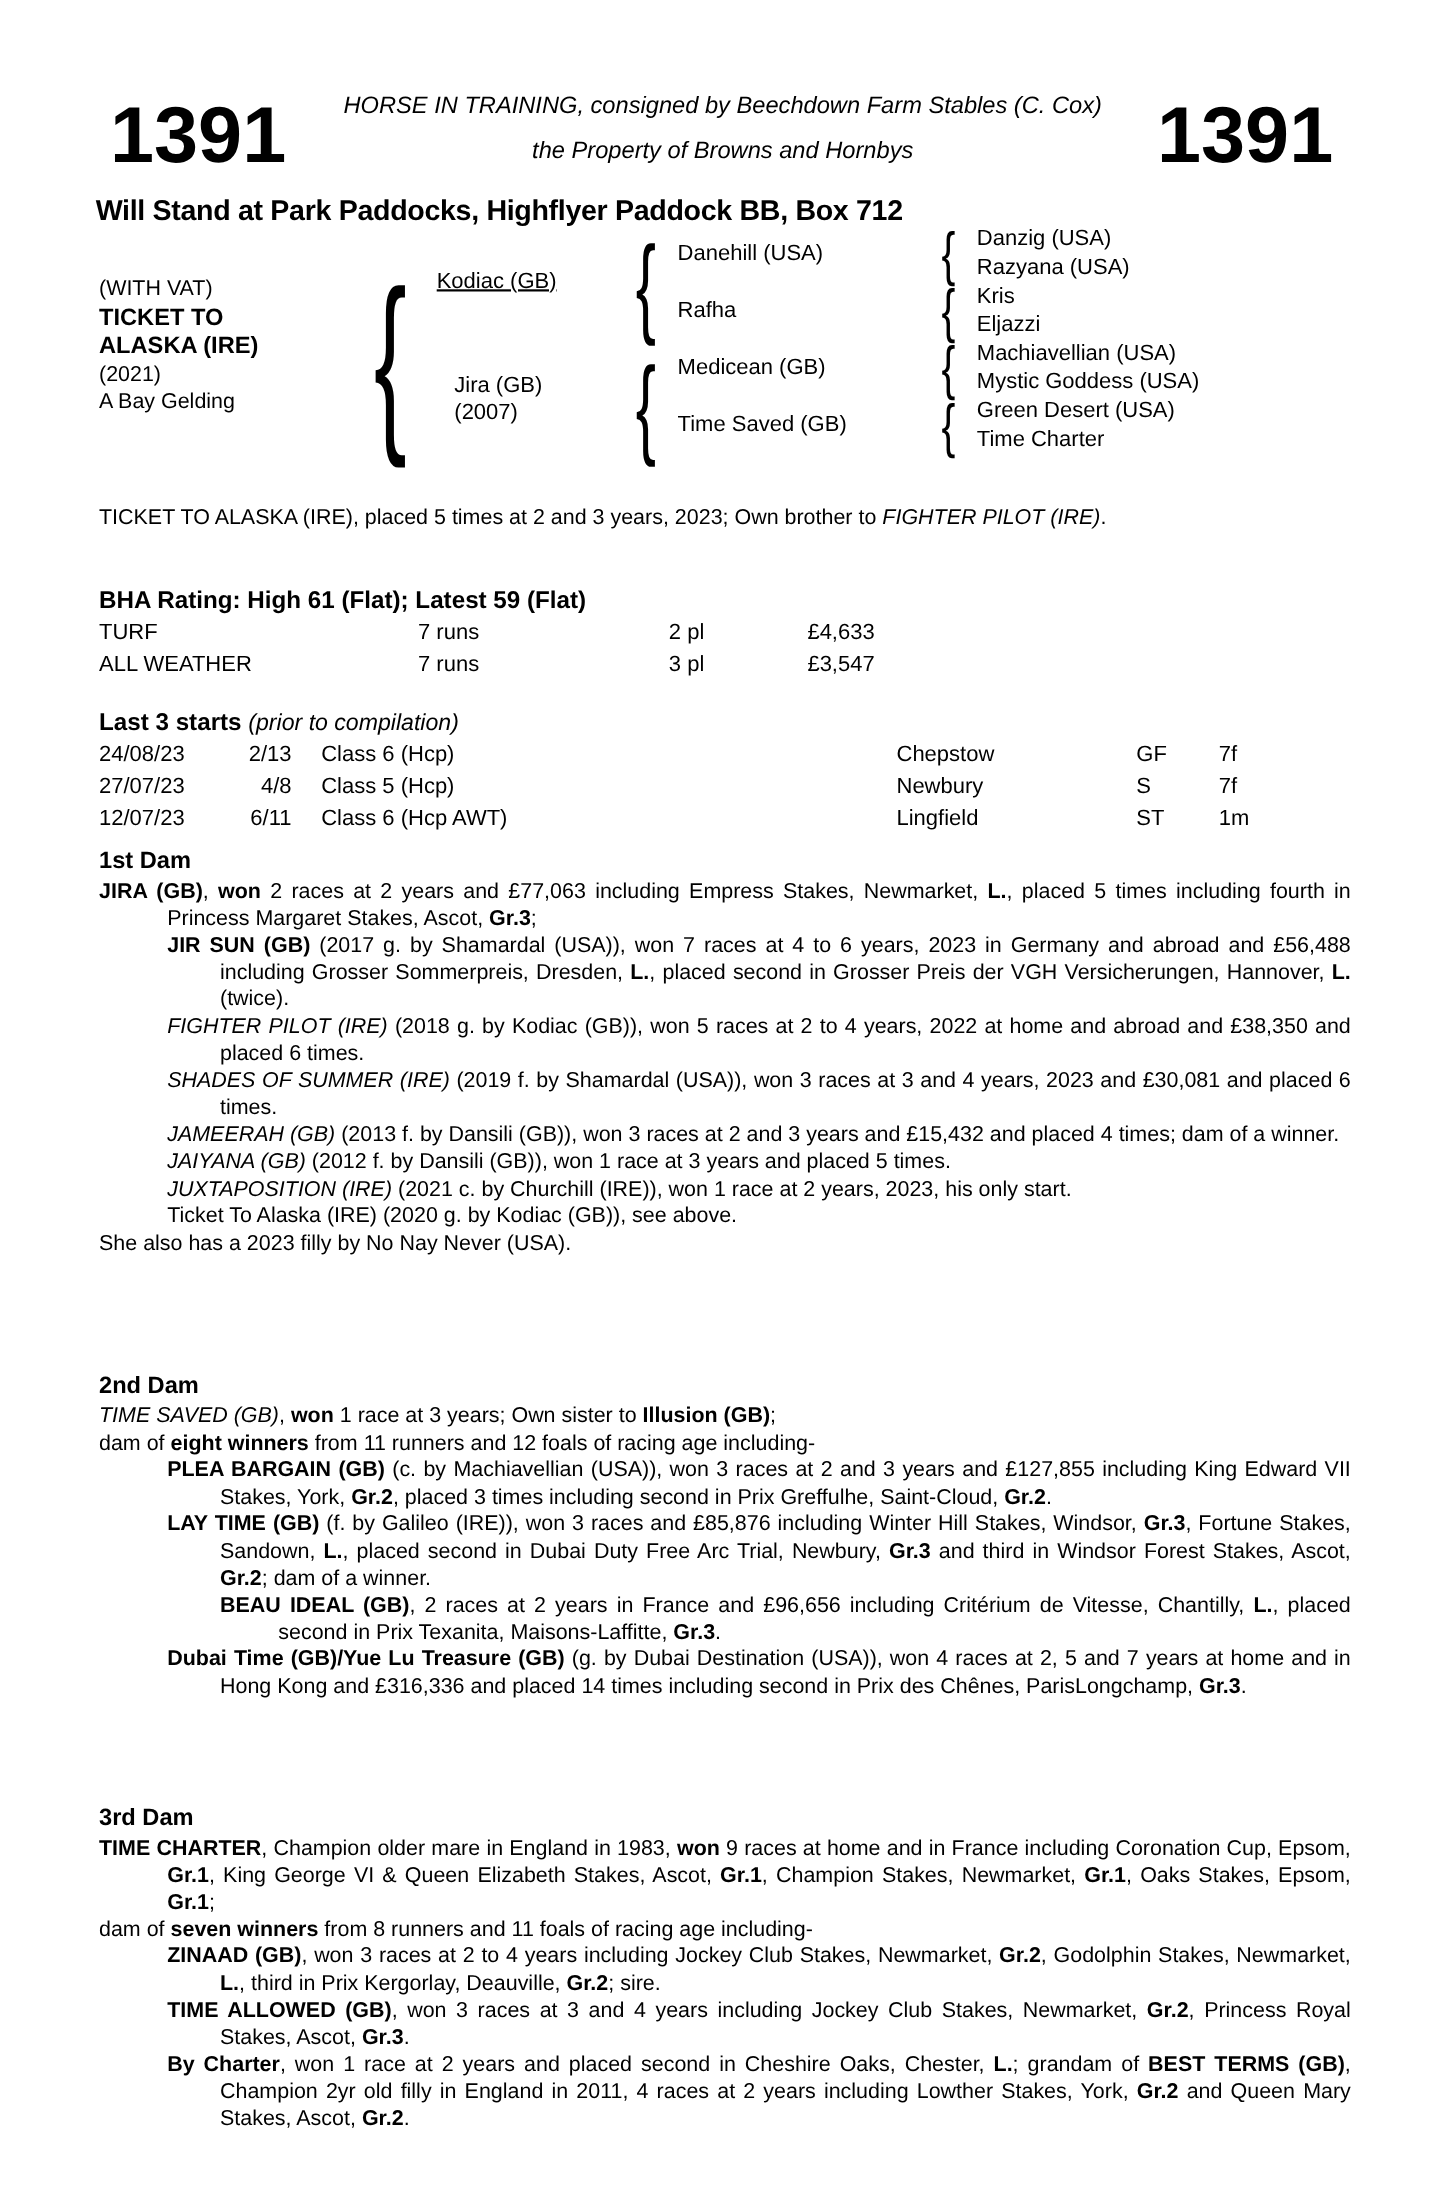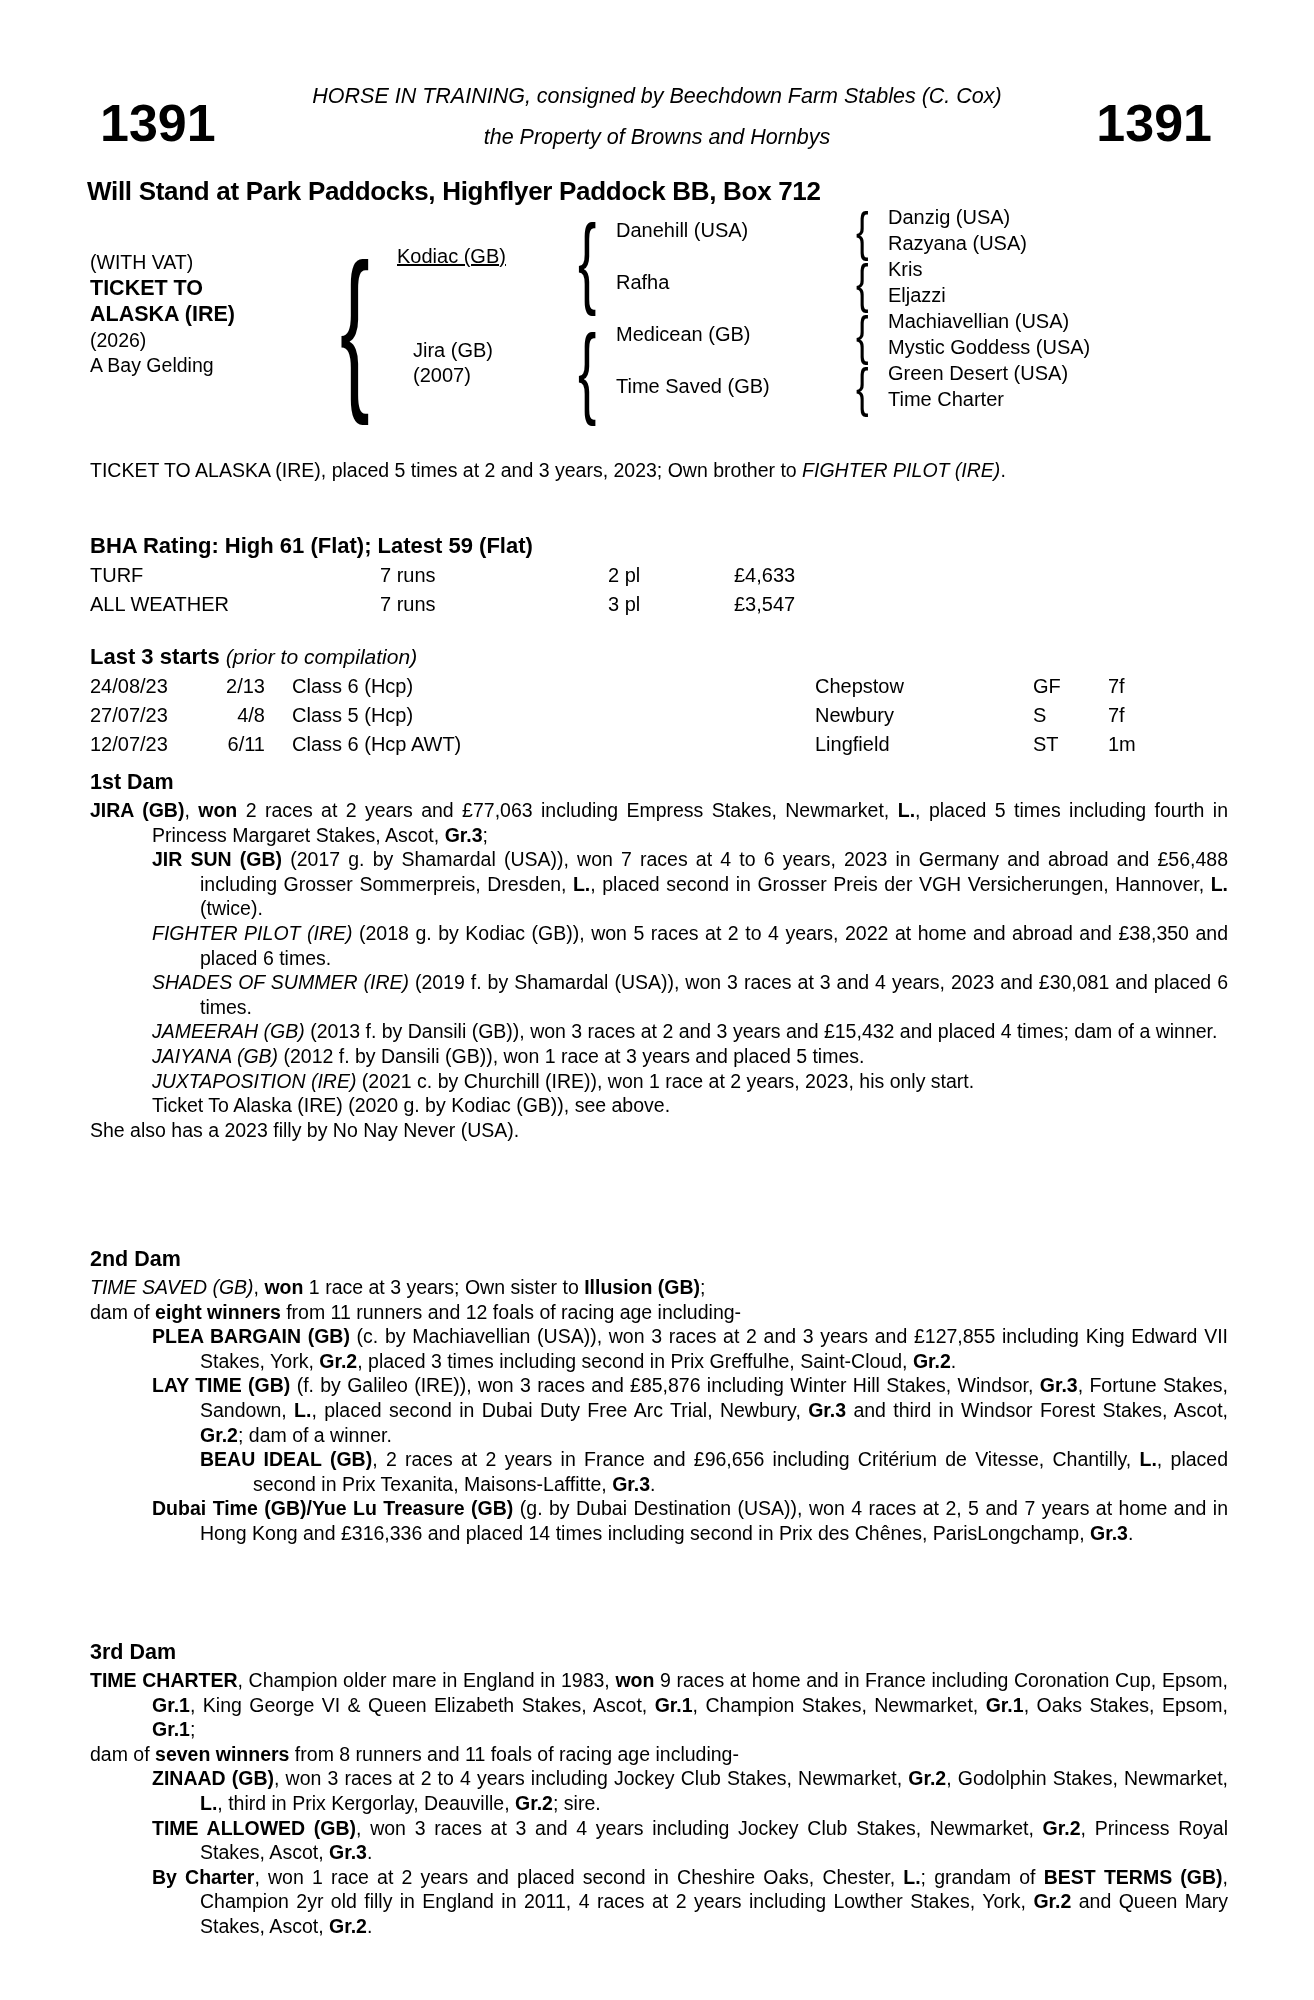--- a/index.html
+++ b/index.html
@@ -6,21 +6,21 @@
   .page{
     position:relative;width:1314px;height:2000px;background:#ffffff;color:#000;
     font-family:"Liberation Sans","DejaVu Sans",sans-serif;margin:0 auto;overflow:hidden;
   }
   .b{font-weight:bold;}
   .i{font-style:italic;margin-top:36px;}
 
   
   .consignor{position:absolute;top:84px;left:0;width:100%;text-align:center;font-style:italic;font-size:21.5px;}
   .property{position:absolute;top:125px;left:0;width:100%;text-align:center;font-style:italic;font-size:21.5px;}
-  .lot{position:absolute;top:103px;font-size:52px;font-weight:bold;line-height:40px;}
+  .lot{position:absolute;top:103px;font-size:72px;font-weight:bold;line-height:40px;}
   .lot-left{left:100px;}
   .lot-right{right:102px;}
   .stand{position:absolute;top:176px;left:87px;font-size:26px;font-weight:bold;letter-spacing:-0.3px;}
 
   
   .ped{position:absolute;top:0;left:0;width:1314px;height:440px;font-size:20px;}
   .ped div{position:absolute;white-space:nowrap;}
   .vat{top:251px;left:90px;font-size:19.5px;}
   .hname{left:90px;font-size:21.5px;font-weight:bold;}
   .hyear{top:329px;left:90px;font-size:19.5px;}
@@ -70,21 +70,21 @@
   <div class="consignor">HORSE IN TRAINING, consigned by Beechdown Farm Stables (C. Cox)</div>
   <div class="lot lot-left">1391</div>
   <div class="property">the Property of Browns and Hornbys</div>
   <div class="lot lot-right">1391</div>
   <div class="stand">Will Stand at Park Paddocks, Highflyer Paddock BB, Box 712</div>
 
   <div class="ped">
     <div class="vat">(WITH VAT)</div>
     <div class="hname" style="top:276px;">TICKET TO</div>
     <div class="hname" style="top:302px;">ALASKA (IRE)</div>
-    <div class="hyear">(2026)</div>
+    <div class="hyear">(2021)</div>
     <div class="hdesc">A Bay Gelding</div>
 
     <div class="brace br-big"></div>
 
     <div class="sire">Kodiac (GB)</div>
     <div class="dam1">Jira (GB)</div>
     <div class="dam2">(2007)</div>
 
     <div class="brace br-mid" style="top:210px;"></div>
     <div class="brace br-mid" style="top:320px;"></div>

